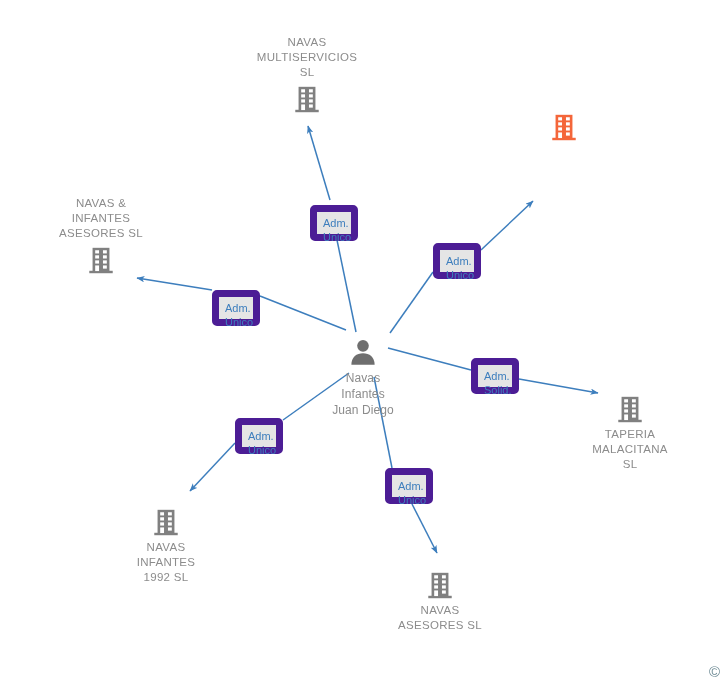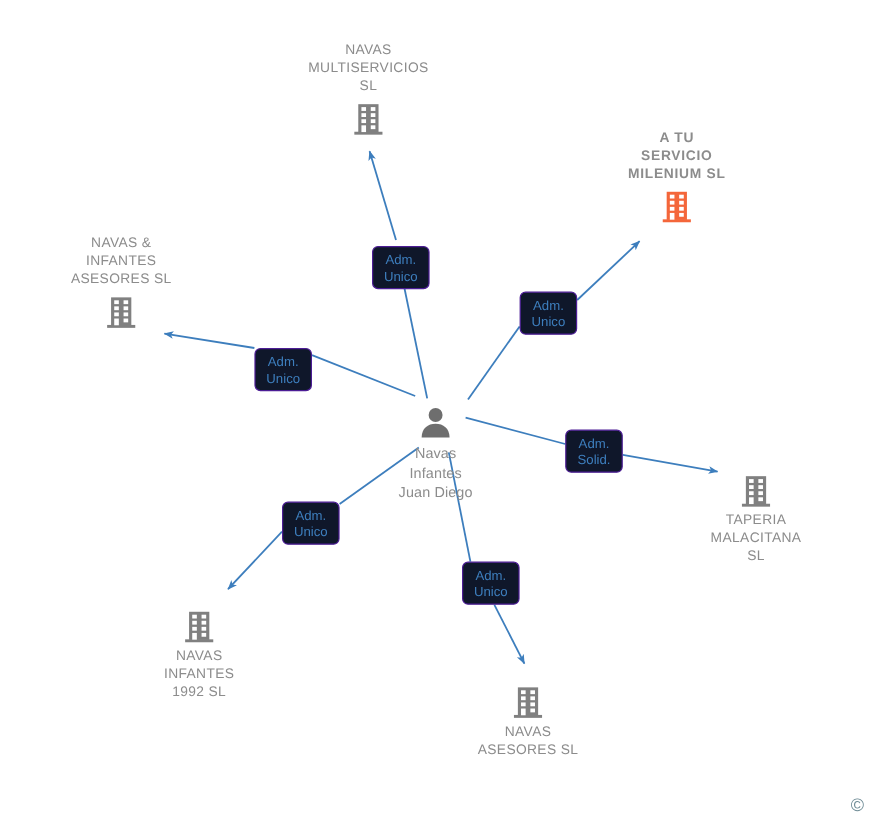--- a/index.html
+++ b/index.html
@@ -54,22 +54,22 @@
     display: block;
     margin: 0 auto;
     line-height: 0;
   }
   .node.label-top .node-icon { margin-top: 4px; }
   .node.label-bottom .node-label { margin-top: 3px; }
 
   .edge-label {
     position: absolute;
     box-sizing: border-box;
-    background: #0f172a;
-    border: 1px solid #4c1d95;
+    background: #e5e5e5;
+    border: 7px solid #4c1d95;
     border-radius: 5px;
     color: #3d7ebd;
     font-size: 11px;
     line-height: 14px;
     text-align: center;
     padding: 4px 6px 5px 6px;
     white-space: pre-line;
     box-shadow: 0 0 0 0 rgba(0,0,0,0);
   }
 
@@ -152,23 +152,20 @@
               <rect x="9.8" y="11.0" width="4.1" height="3.4"></rect>
               <rect x="18.1" y="11.0" width="4.1" height="3.4"></rect>
               <rect x="9.8" y="16.4" width="4.1" height="3.4"></rect>
               <rect x="18.1" y="16.4" width="4.1" height="3.4"></rect>
               <rect x="9.8" y="21.8" width="4.1" height="6.0"></rect>
               <rect x="18.1" y="21.8" width="4.1" height="3.4"></rect>
             </g>
           </svg></span>
       </div>
       <div class="node label-top" style="top: 108px; left: 564px;">
-        <div class="node-label bold">A TU
-SERVICIO
-MILENIUM  SL</div>
         <span class="node-icon"><svg width="30" height="30" viewBox="0 0 32 32" xmlns="http://www.w3.org/2000/svg">
             <g fill="#f4663a">
               <rect x="7" y="3" width="18" height="25"></rect>
               <rect x="3.5" y="27.5" width="25" height="2.6"></rect>
             </g>
             <g fill="#ffffff">
               <rect x="9.8" y="5.6" width="4.1" height="3.4"></rect>
               <rect x="18.1" y="5.6" width="4.1" height="3.4"></rect>
               <rect x="9.8" y="11.0" width="4.1" height="3.4"></rect>
               <rect x="18.1" y="11.0" width="4.1" height="3.4"></rect>

